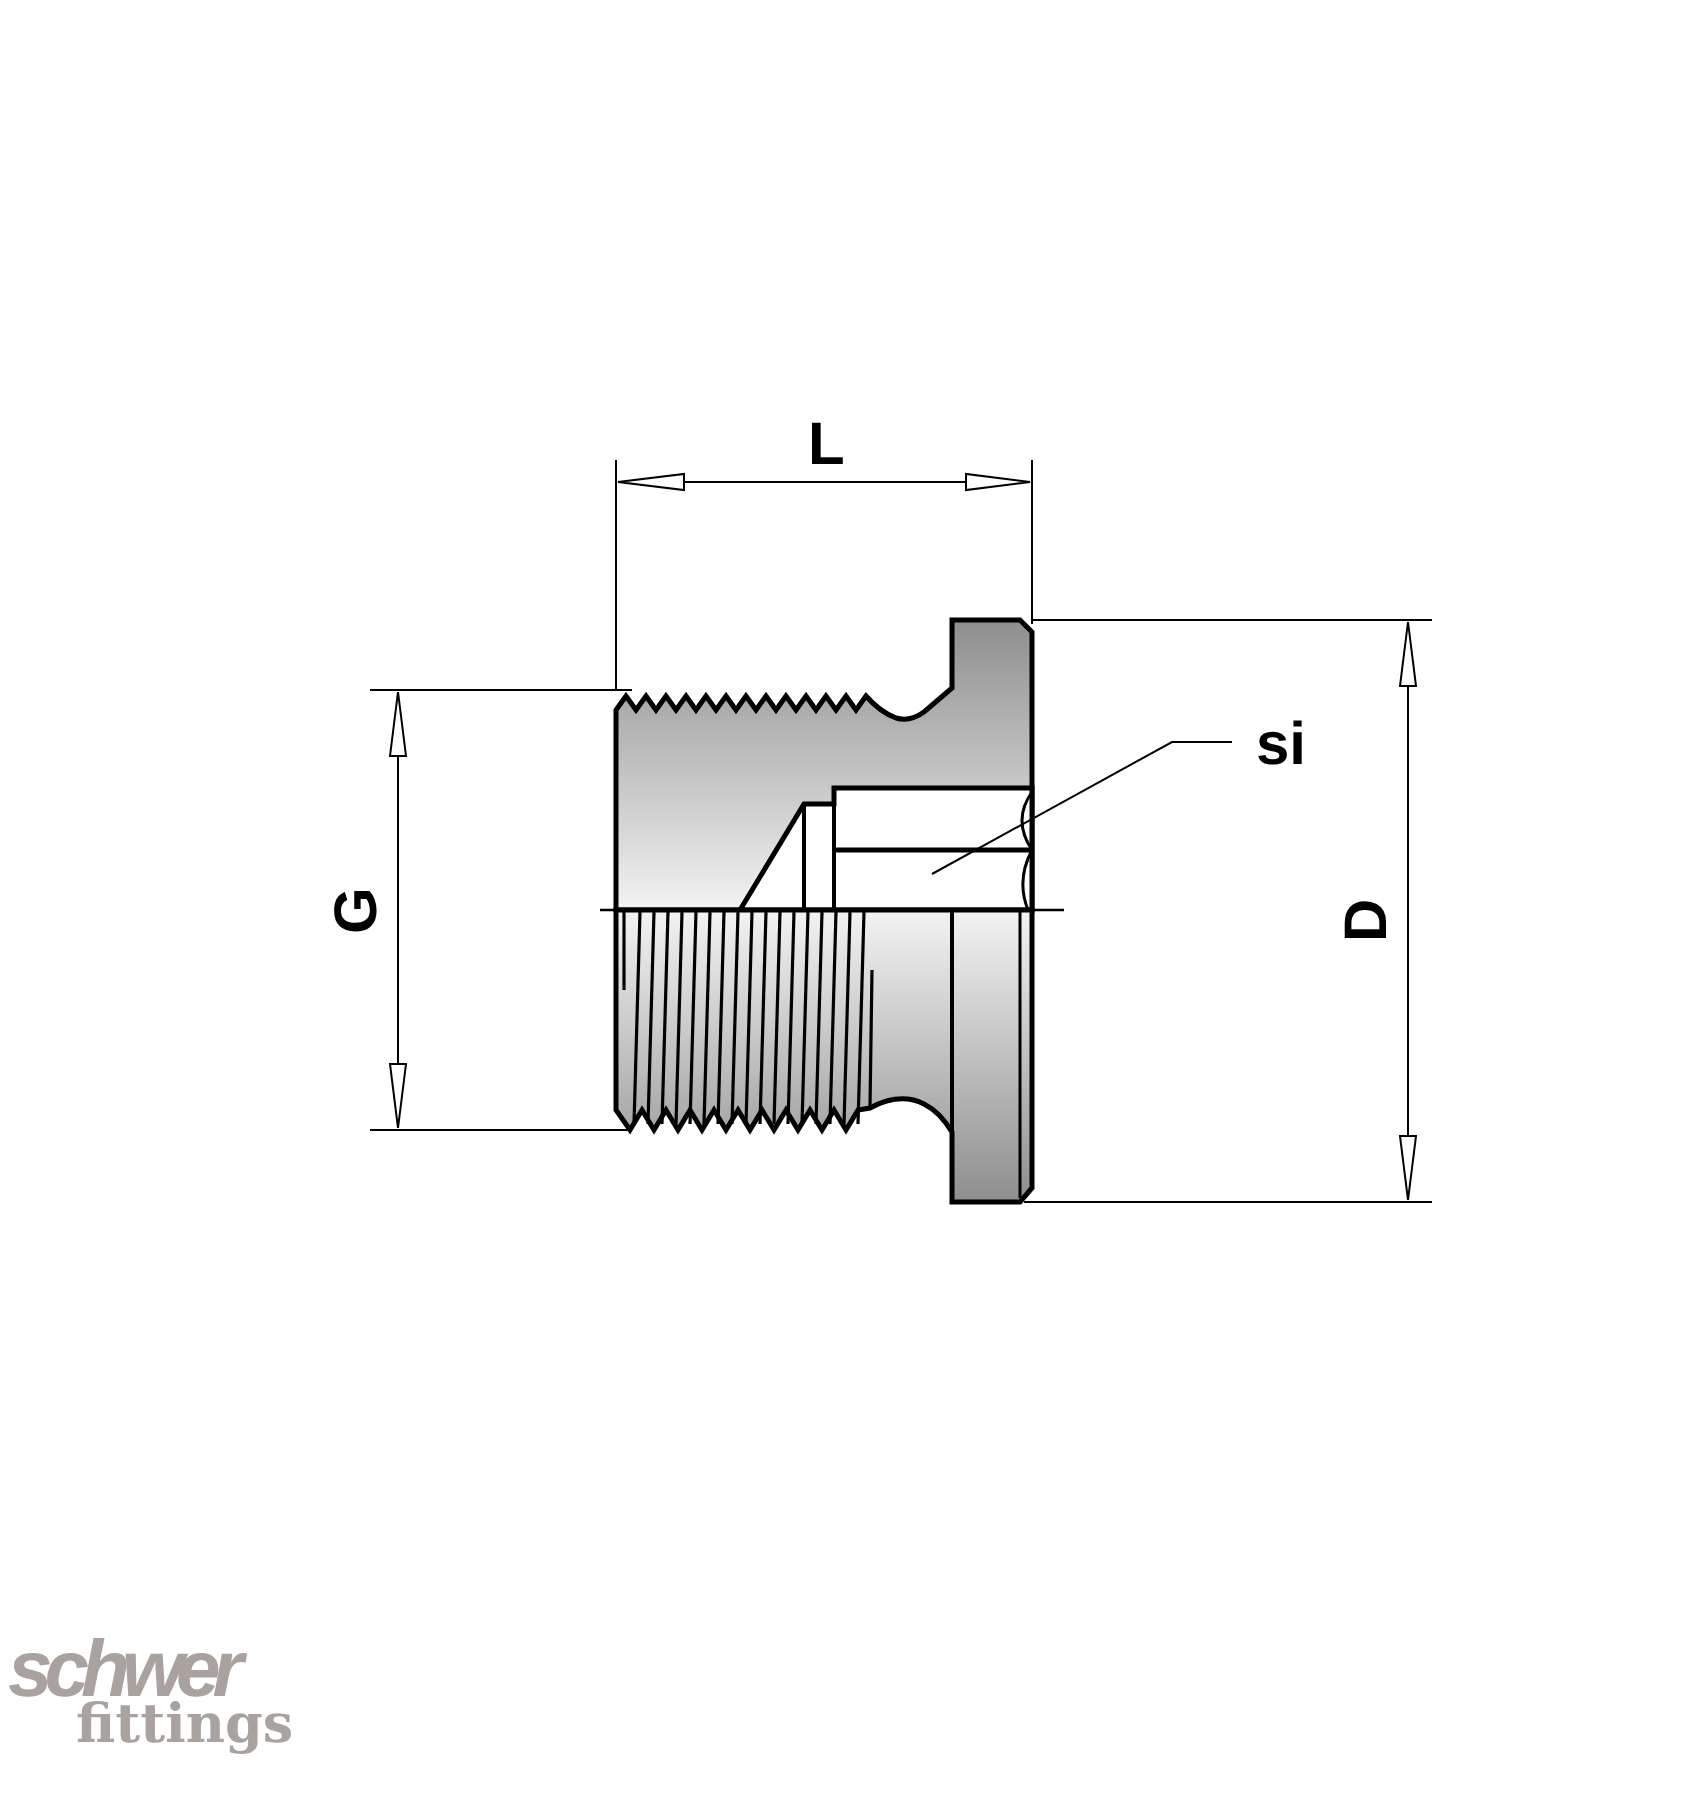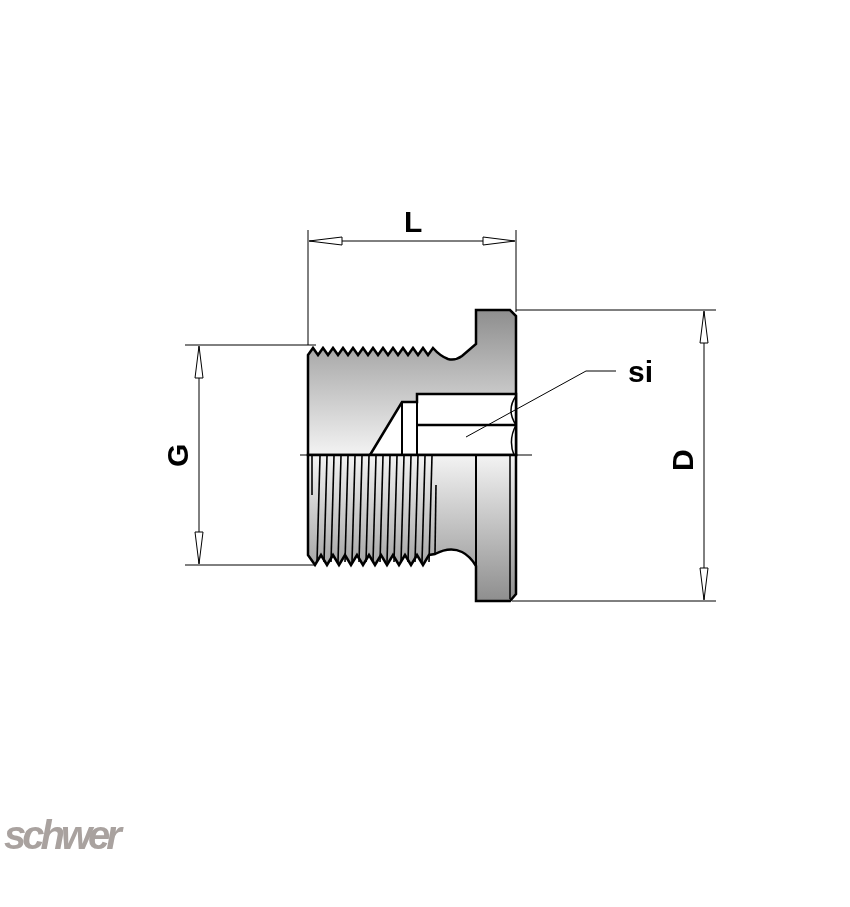--- a/index.html
+++ b/index.html
@@ -96,13 +96,14 @@
   <text class="dim-label" x="0" y="0" font-size="30" transform="translate(693,471) rotate(-90)">D</text>
 
   <g stroke="#000" stroke-width="1" fill="none">
     <polyline points="466,437 586,371 616,371"></polyline>
   </g>
   <text class="dim-label" x="628" y="382" font-size="30">si</text>
 </svg>
 
 <div class="logo">
   <span class="logo-main">schwer</span>
+  <span class="logo-sub">fittings</span>
 </div>
 
 </body></html>

